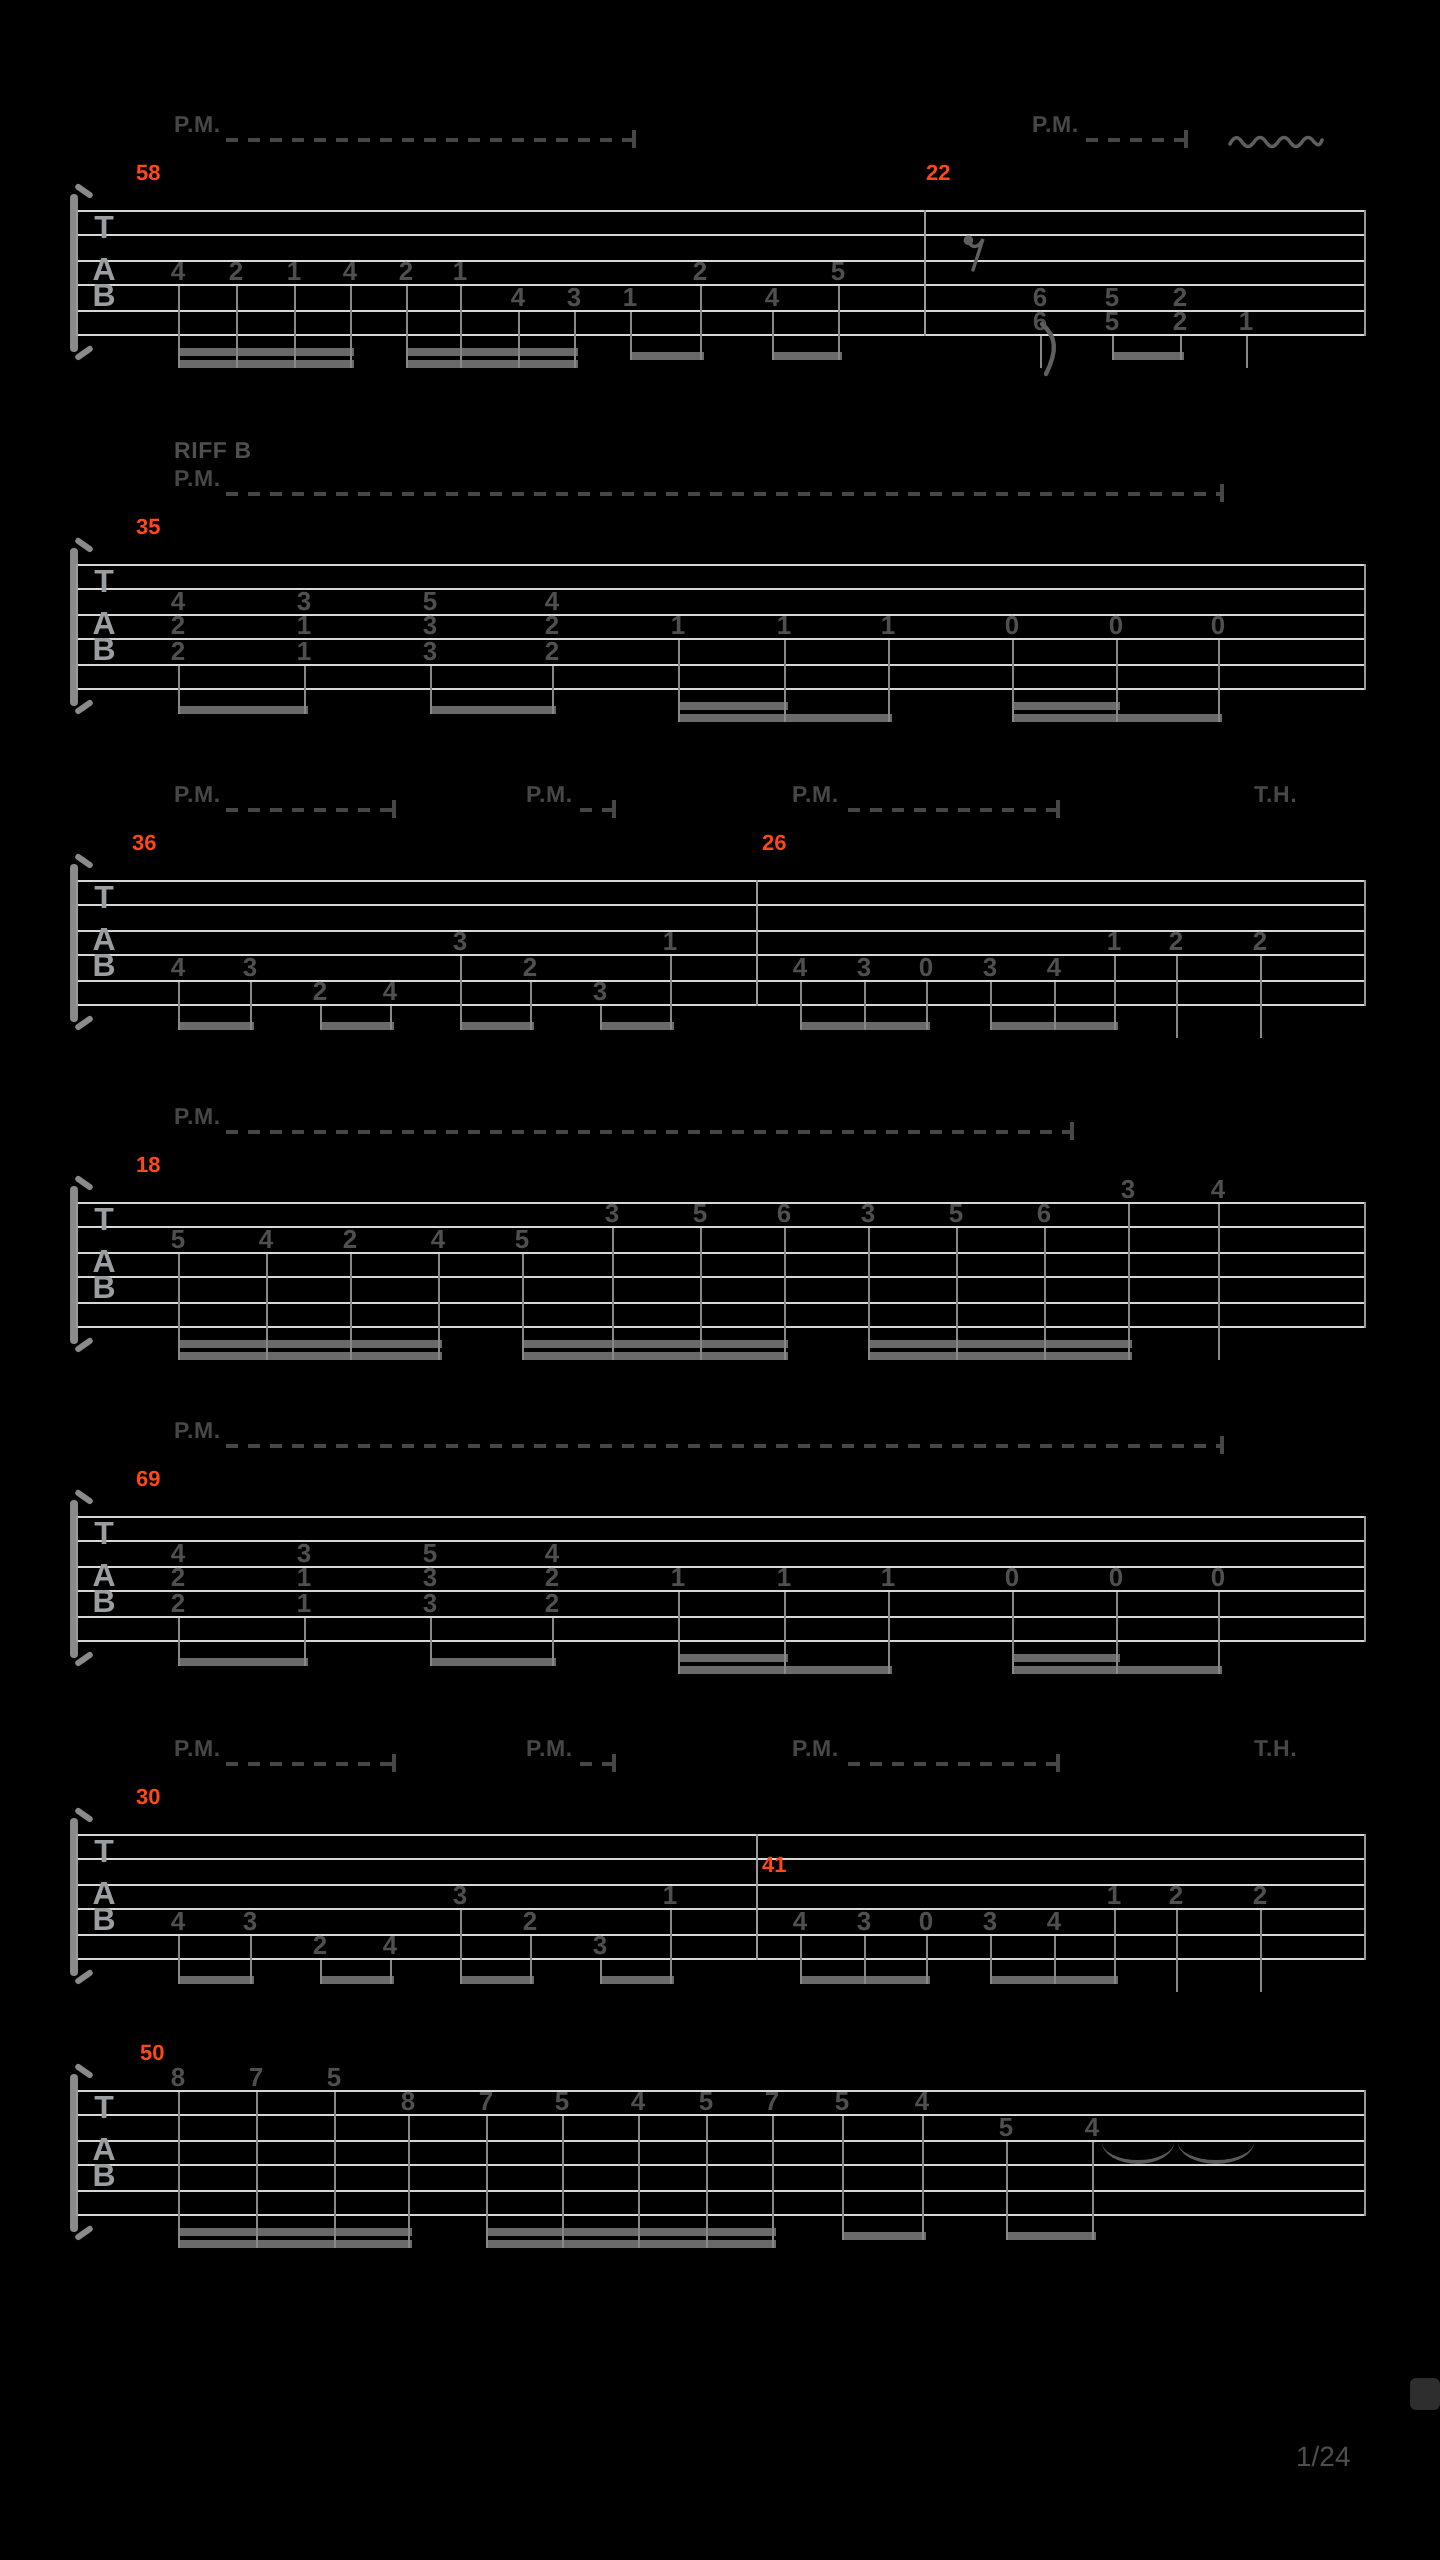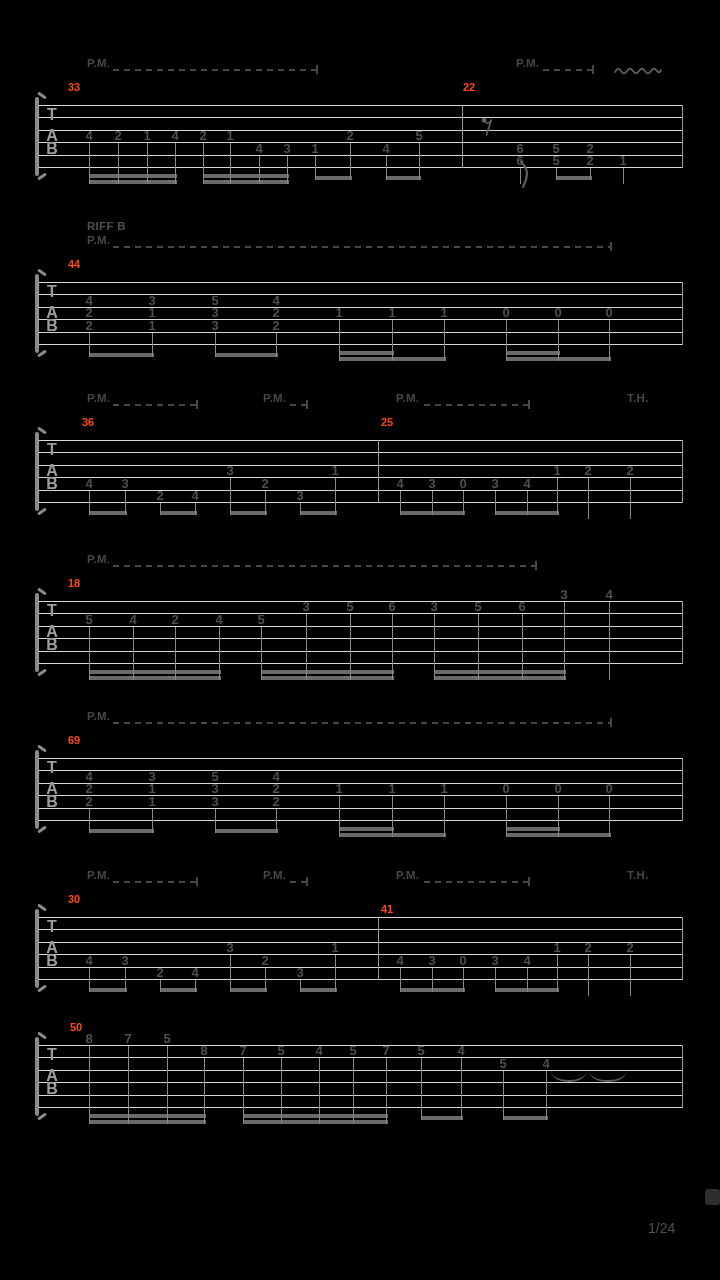--- a/index.html
+++ b/index.html
@@ -39,21 +39,21 @@
     <div class="staff-line" style="left: 38px; top: 167px; width: 645px;"></div>
     <div class="bracket-bar" style="left: 35px; top: 97px; height: 79px;"></div>
     <div class="bracket-tick" style="left: 37px; top: 94px; transform: rotate(35deg);"></div>
     <div class="bracket-tick" style="left: 37px; top: 175px; transform: rotate(-35deg);"></div>
     <div class="barline" style="left: 38px; top: 105px; height: 63px;"></div>
     <div class="barline" style="left: 682px; top: 105px; height: 63px;"></div>
     <div class="barline" style="left: 462px; top: 105px; height: 63px;"></div>
     <div class="clef-letter" style="left: 44px; top: 107px;">T</div>
     <div class="clef-letter" style="left: 44px; top: 128px;">A</div>
     <div class="clef-letter" style="left: 44px; top: 141px;">B</div>
-    <div class="measure-num" style="left: 68px; top: 82px;">33</div>
+    <div class="measure-num" style="left: 68px; top: 82px;">58</div>
     <div class="measure-num" style="left: 463px; top: 82px;">22</div>
     <div class="pm-text" style="left: 87px; top: 57px;">P.M.</div>
     <div class="pm-dash" style="left: 113px; top: 69px; width: 203px;"></div>
     <div class="pm-tick" style="left: 316px; top: 65px;"></div>
     <div class="pm-text" style="left: 516px; top: 57px;">P.M.</div>
     <div class="pm-dash" style="left: 543px; top: 69px; width: 49px;"></div>
     <div class="pm-tick" style="left: 592px; top: 65px;"></div>
     <svg width="48" height="10" viewBox="0 0 48 10" style="left: 614px; top: 66px;">
       <path d="M1,6 C3,2 5,2 7,5 C9,8 11,8 13,5 C15,2 17,2 19,5 C21,8 23,8 25,5 C27,2 29,2 31,5 C33,8 35,8 37,5 C39,2 41,2 43,5 C45,7 46,7 47,4" fill="none" stroke="#5f5f5f" stroke-width="1.8" stroke-linecap="round"></path>
     </svg>
@@ -113,21 +113,21 @@
     <div class="staff-line" style="left: 38px; top: 331.6px; width: 645px;"></div>
     <div class="staff-line" style="left: 38px; top: 344px; width: 645px;"></div>
     <div class="bracket-bar" style="left: 35px; top: 274px; height: 79px;"></div>
     <div class="bracket-tick" style="left: 37px; top: 271px; transform: rotate(35deg);"></div>
     <div class="bracket-tick" style="left: 37px; top: 352px; transform: rotate(-35deg);"></div>
     <div class="barline" style="left: 38px; top: 282px; height: 63px;"></div>
     <div class="barline" style="left: 682px; top: 282px; height: 63px;"></div>
     <div class="clef-letter" style="left: 44px; top: 284px;">T</div>
     <div class="clef-letter" style="left: 44px; top: 305px;">A</div>
     <div class="clef-letter" style="left: 44px; top: 318px;">B</div>
-    <div class="measure-num" style="left: 68px; top: 259px;">44</div>
+    <div class="measure-num" style="left: 68px; top: 259px;">35</div>
     <div class="riff-text" style="left: 87px; top: 220px;">RIFF B</div>
     <div class="pm-text" style="left: 87px; top: 234px;">P.M.</div>
     <div class="pm-dash" style="left: 113px; top: 246px; width: 497px;"></div>
     <div class="pm-tick" style="left: 610px; top: 242px;"></div>
     <div class="tab-note" style="left: 81px; top: 294.8px;">4</div>
     <div class="tab-note" style="left: 81px; top: 307.2px;">2</div>
     <div class="tab-note" style="left: 81px; top: 319.6px;">2</div>
     <div class="tab-note" style="left: 144px; top: 294.8px;">3</div>
     <div class="tab-note" style="left: 144px; top: 307.2px;">1</div>
     <div class="tab-note" style="left: 144px; top: 319.6px;">1</div>
@@ -167,22 +167,22 @@
     <div class="staff-line" style="left: 38px; top: 502px; width: 645px;"></div>
     <div class="bracket-bar" style="left: 35px; top: 432px; height: 79px;"></div>
     <div class="bracket-tick" style="left: 37px; top: 429px; transform: rotate(35deg);"></div>
     <div class="bracket-tick" style="left: 37px; top: 510px; transform: rotate(-35deg);"></div>
     <div class="barline" style="left: 38px; top: 440px; height: 63px;"></div>
     <div class="barline" style="left: 682px; top: 440px; height: 63px;"></div>
     <div class="barline" style="left: 378px; top: 440px; height: 63px;"></div>
     <div class="clef-letter" style="left: 44px; top: 442px;">T</div>
     <div class="clef-letter" style="left: 44px; top: 463px;">A</div>
     <div class="clef-letter" style="left: 44px; top: 476px;">B</div>
-    <div class="measure-num" style="left: 82px; top: 417px;">36</div>
-    <div class="measure-num" style="left: 381px; top: 417px;">25</div>
+    <div class="measure-num" style="left: 66px; top: 417px;">36</div>
+    <div class="measure-num" style="left: 381px; top: 417px;">26</div>
     <div class="pm-text" style="left: 87px; top: 392px;">P.M.</div>
     <div class="pm-dash" style="left: 113px; top: 404px; width: 83px;"></div>
     <div class="pm-tick" style="left: 196px; top: 400px;"></div>
     <div class="pm-text" style="left: 263px; top: 392px;">P.M.</div>
     <div class="pm-dash" style="left: 290px; top: 404px; width: 16px;"></div>
     <div class="pm-tick" style="left: 306px; top: 400px;"></div>
     <div class="pm-text" style="left: 396px; top: 392px;">P.M.</div>
     <div class="pm-dash" style="left: 424px; top: 404px; width: 104px;"></div>
     <div class="pm-tick" style="left: 528px; top: 400px;"></div>
     <div class="pm-text" style="left: 627px; top: 392px;">T.H.</div>
@@ -335,21 +335,21 @@
     <div class="bracket-bar" style="left: 35px; top: 909px; height: 79px;"></div>
     <div class="bracket-tick" style="left: 37px; top: 906px; transform: rotate(35deg);"></div>
     <div class="bracket-tick" style="left: 37px; top: 987px; transform: rotate(-35deg);"></div>
     <div class="barline" style="left: 38px; top: 917px; height: 63px;"></div>
     <div class="barline" style="left: 682px; top: 917px; height: 63px;"></div>
     <div class="barline" style="left: 378px; top: 917px; height: 63px;"></div>
     <div class="clef-letter" style="left: 44px; top: 919px;">T</div>
     <div class="clef-letter" style="left: 44px; top: 940px;">A</div>
     <div class="clef-letter" style="left: 44px; top: 953px;">B</div>
     <div class="measure-num" style="left: 68px; top: 894px;">30</div>
-    <div class="measure-num" style="left: 381px; top: 904px;">41</div>
+    <div class="measure-num" style="left: 381px; top: 928px;">41</div>
     <div class="pm-text" style="left: 87px; top: 869px;">P.M.</div>
     <div class="pm-dash" style="left: 113px; top: 881px; width: 83px;"></div>
     <div class="pm-tick" style="left: 196px; top: 877px;"></div>
     <div class="pm-text" style="left: 263px; top: 869px;">P.M.</div>
     <div class="pm-dash" style="left: 290px; top: 881px; width: 16px;"></div>
     <div class="pm-tick" style="left: 306px; top: 877px;"></div>
     <div class="pm-text" style="left: 396px; top: 869px;">P.M.</div>
     <div class="pm-dash" style="left: 424px; top: 881px; width: 104px;"></div>
     <div class="pm-tick" style="left: 528px; top: 877px;"></div>
     <div class="pm-text" style="left: 627px; top: 869px;">T.H.</div>

